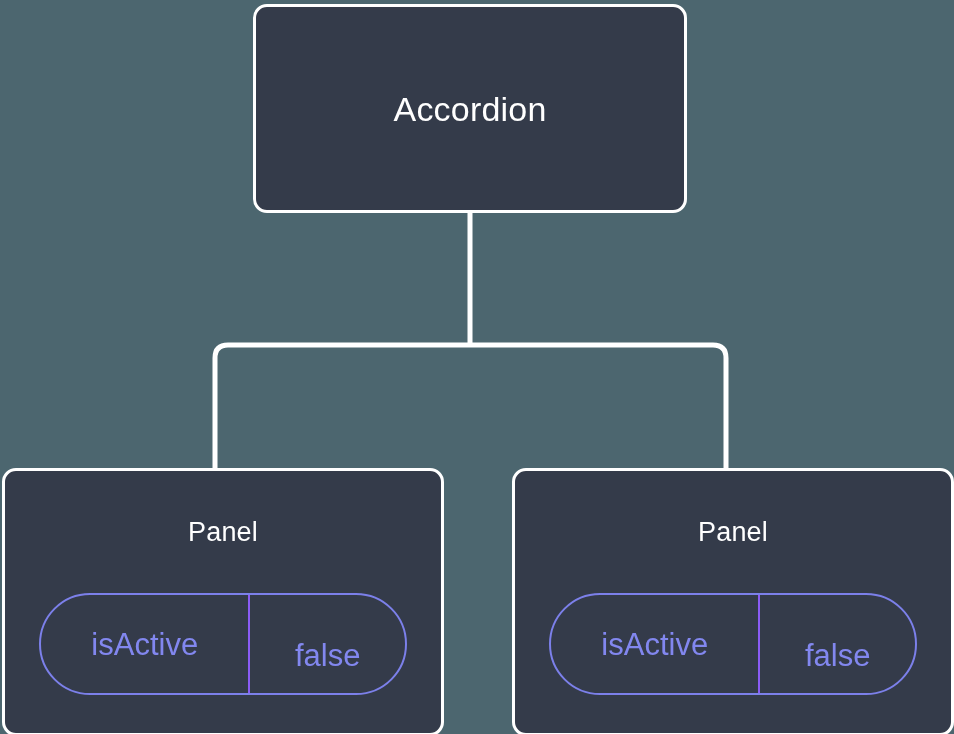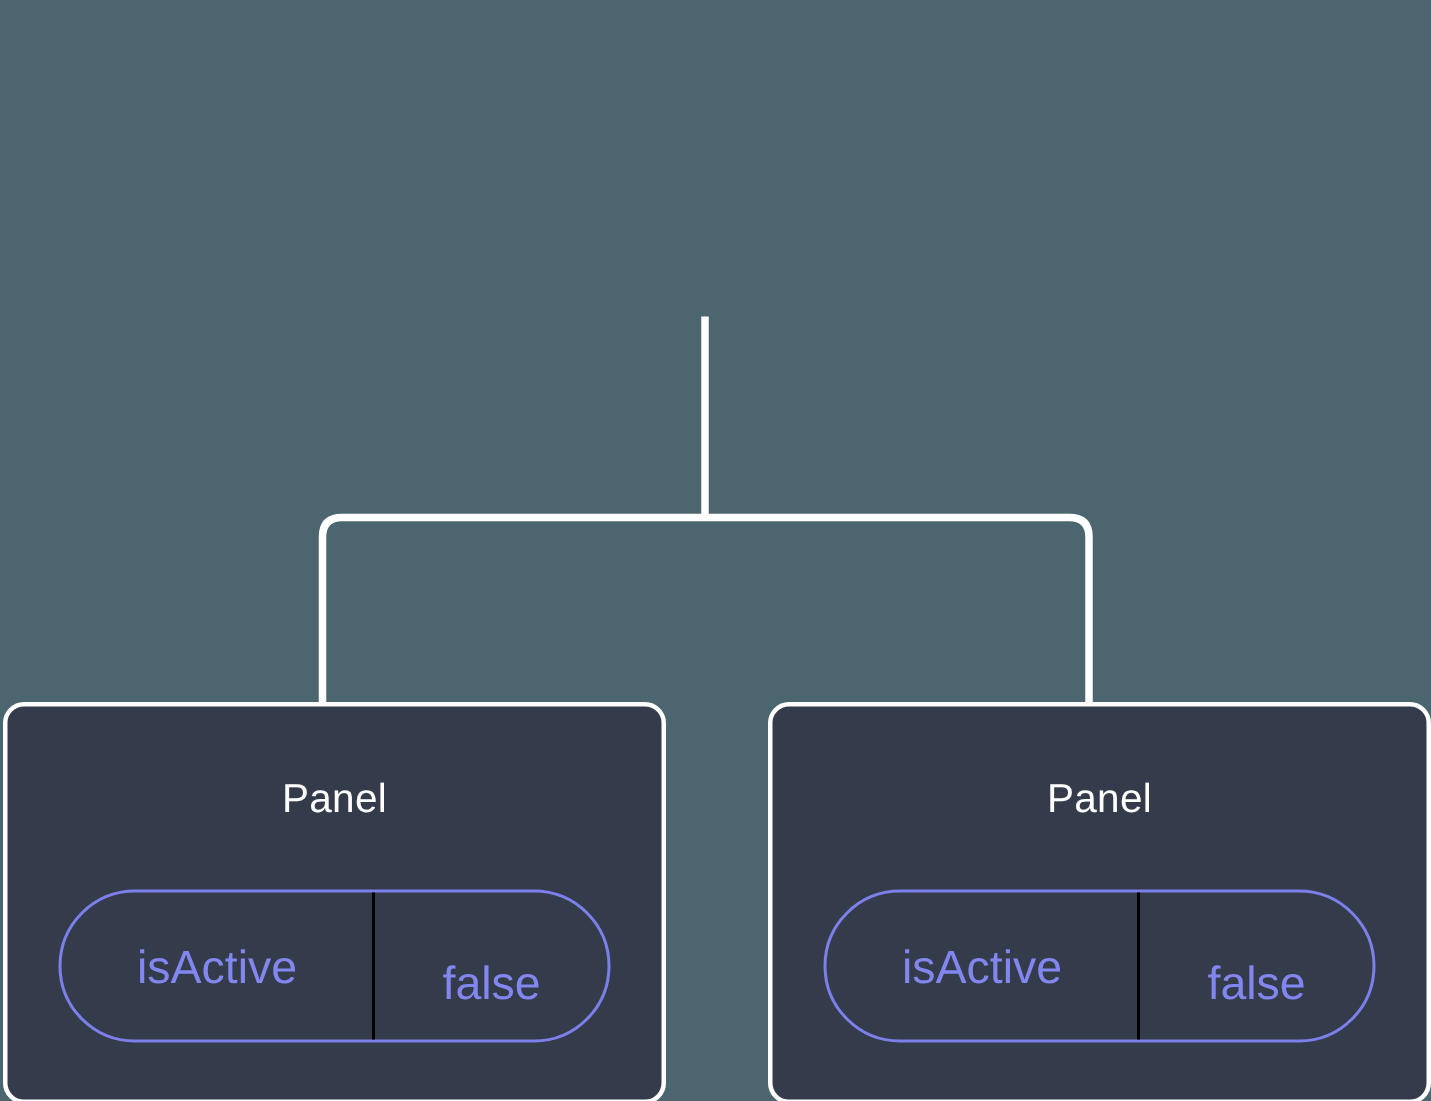--- a/index.html
+++ b/index.html
@@ -105,21 +105,21 @@
     justify-content: center;
     color: #8287ef;
     font-size: 31px;
     font-weight: 400;
     white-space: nowrap;
     line-height: 1;
   }
 
   .chip-key {
     flex: 0 0 57%;
-    border-right: 2px solid #000000;
+    border-right: 2px solid #8b5cf6;
   }
 
   .chip-value {
     flex: 1 1 auto;
     margin-top: 23px;
   }
 </style>
 </head>
 <body>
 
@@ -127,20 +127,23 @@
 
   <svg id="connectors" viewBox="0 0 954 734" width="954" height="734" fill="none" xmlns="http://www.w3.org/2000/svg">
 
     <path d="M470,211 L470,345" stroke="#ffffff" stroke-width="5" stroke-linecap="butt"></path>
 
     <path d="M470,345 L228,345 Q215,345 215,358 L215,470" stroke="#ffffff" stroke-width="5" stroke-linecap="butt"></path>
 
     <path d="M470,345 L713,345 Q726,345 726,358 L726,470" stroke="#ffffff" stroke-width="5" stroke-linecap="butt"></path>
   </svg>
 
+  <div class="node node-root">
+    <div class="node-title">Accordion</div>
+  </div>
 
   <div class="node node-child node-child-left">
     <div class="node-title">Panel</div>
     <div class="state-chip">
       <div class="chip-key">isActive</div>
       <div class="chip-value">false</div>
     </div>
   </div>
 
   <div class="node node-child node-child-right">

